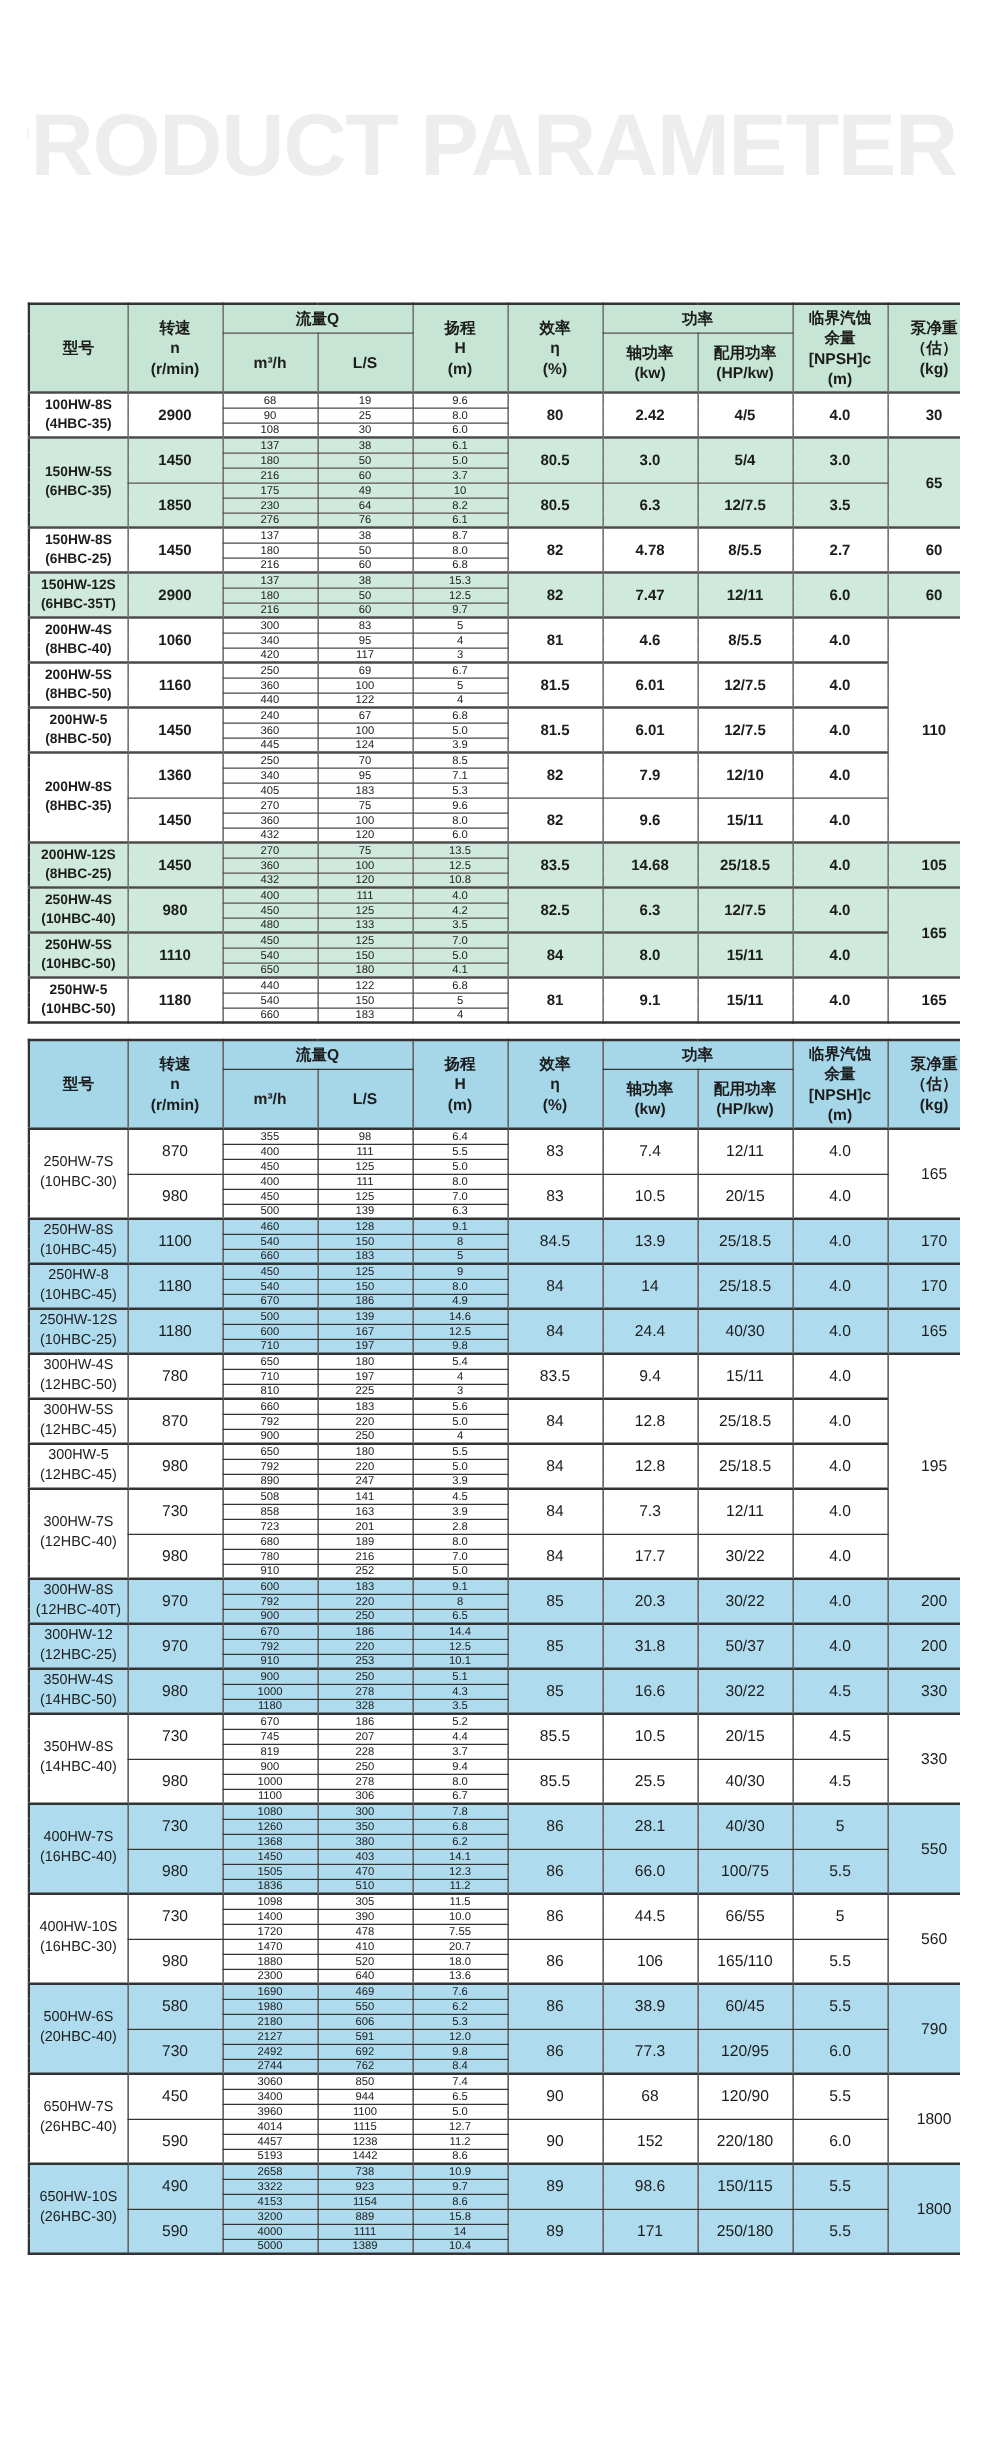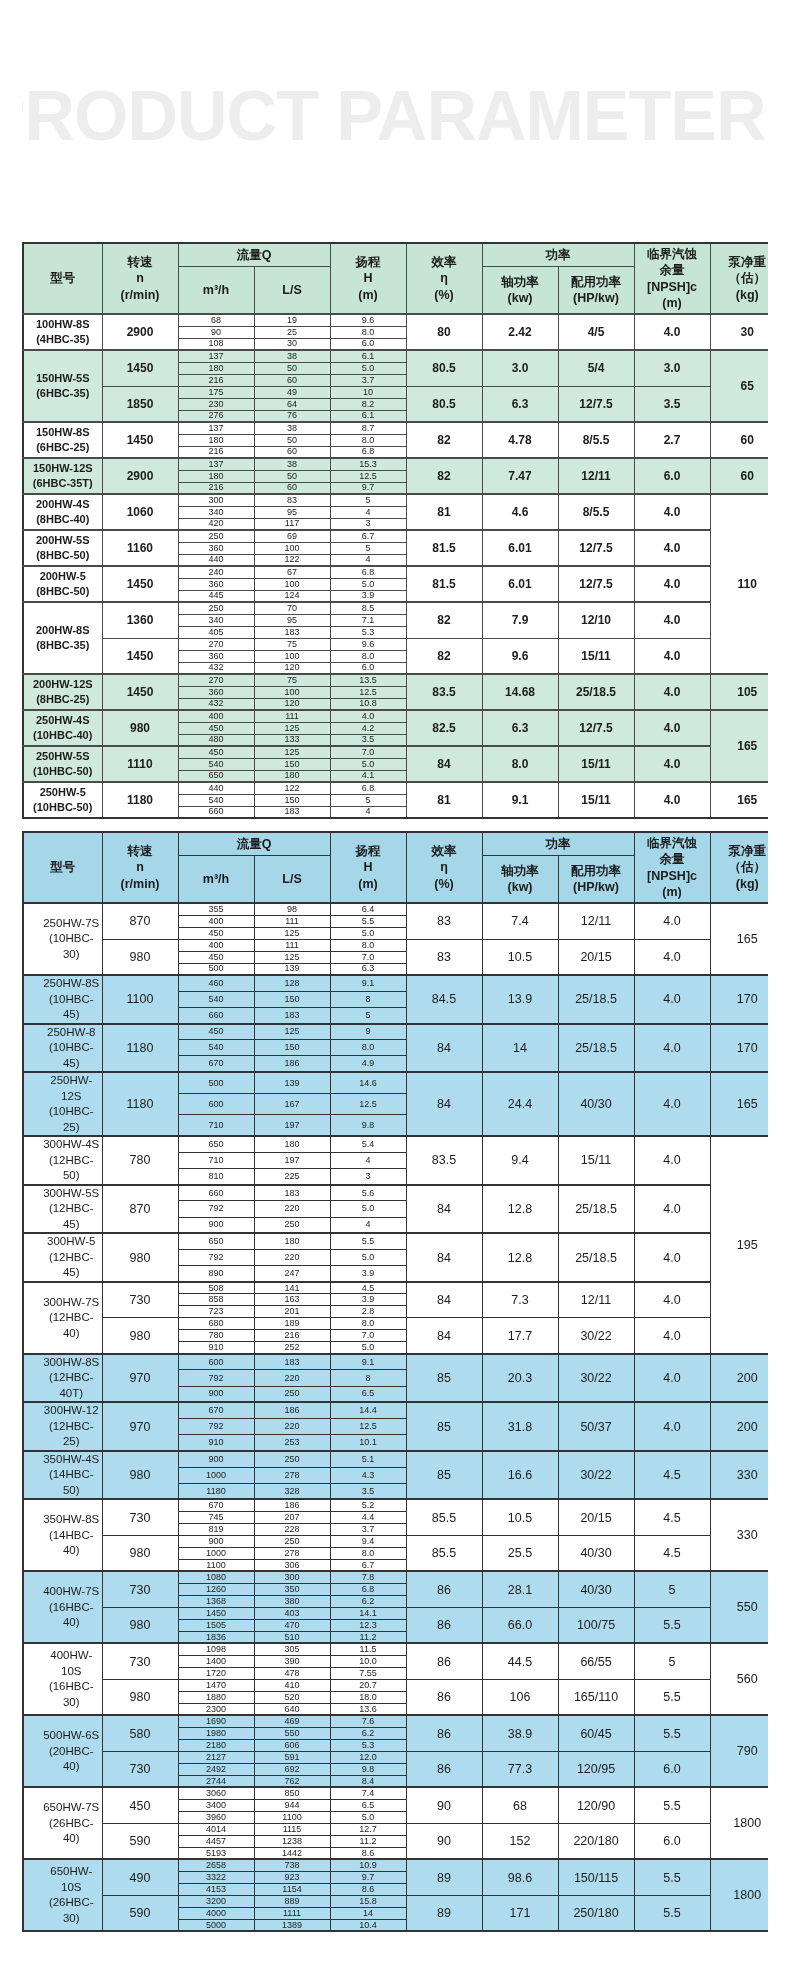--- a/index.html
+++ b/index.html
@@ -36,21 +36,21 @@
   .ptable thead th {
     background:var(--hdr); font-size:12.5px; font-weight:bold; line-height:1.3; padding:2px 0;
   }
   .ptable th.band { height:22px; }
   .ptable tr.subhead th { height:44px; }
   .ptable td.fl { height:12px; font-size:9px; line-height:1; padding:0; }
   .ptable td.main { font-size:12px; padding:0; }
   .ptable td.model { font-size:11px; line-height:1.35; padding:0; }
   .t1 td.main, .t1 td.model { font-weight:bold; }
   .t2 td.main, .t2 td.model { font-weight:normal; font-size:12.5px; }
-  .t2 td.model { font-size:11.5px;padding-left:17px; }
+  .t2 td.model { font-size:11.5px; }
   .ptable tr.shade td { background:var(--shade); }
   .ptable tr.mtop td { border-top:2px solid var(--bd); }
 </style>
 </head>
 <body>
 
 <div class="page">
   <div class="hero">
     <div class="watermark">PRODUCT PARAMETERS</div>
   </div>

